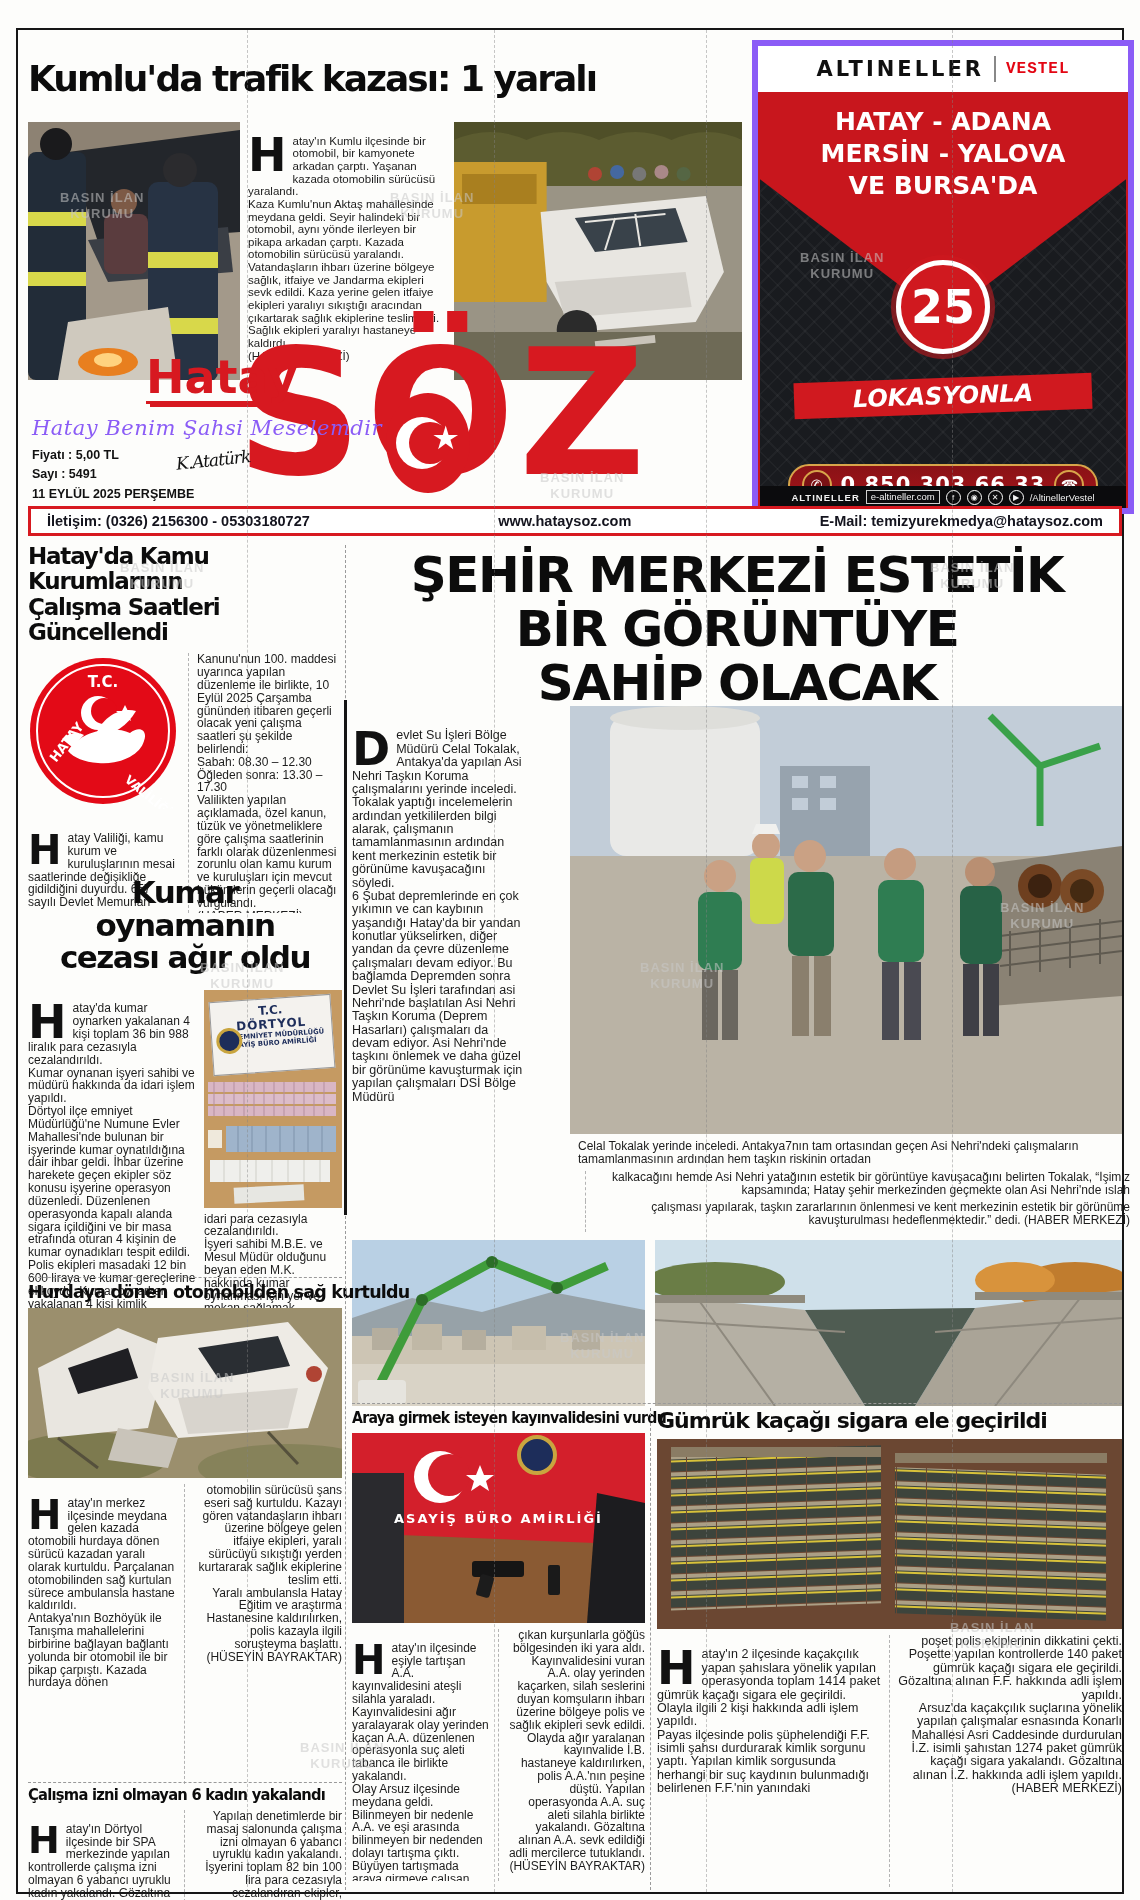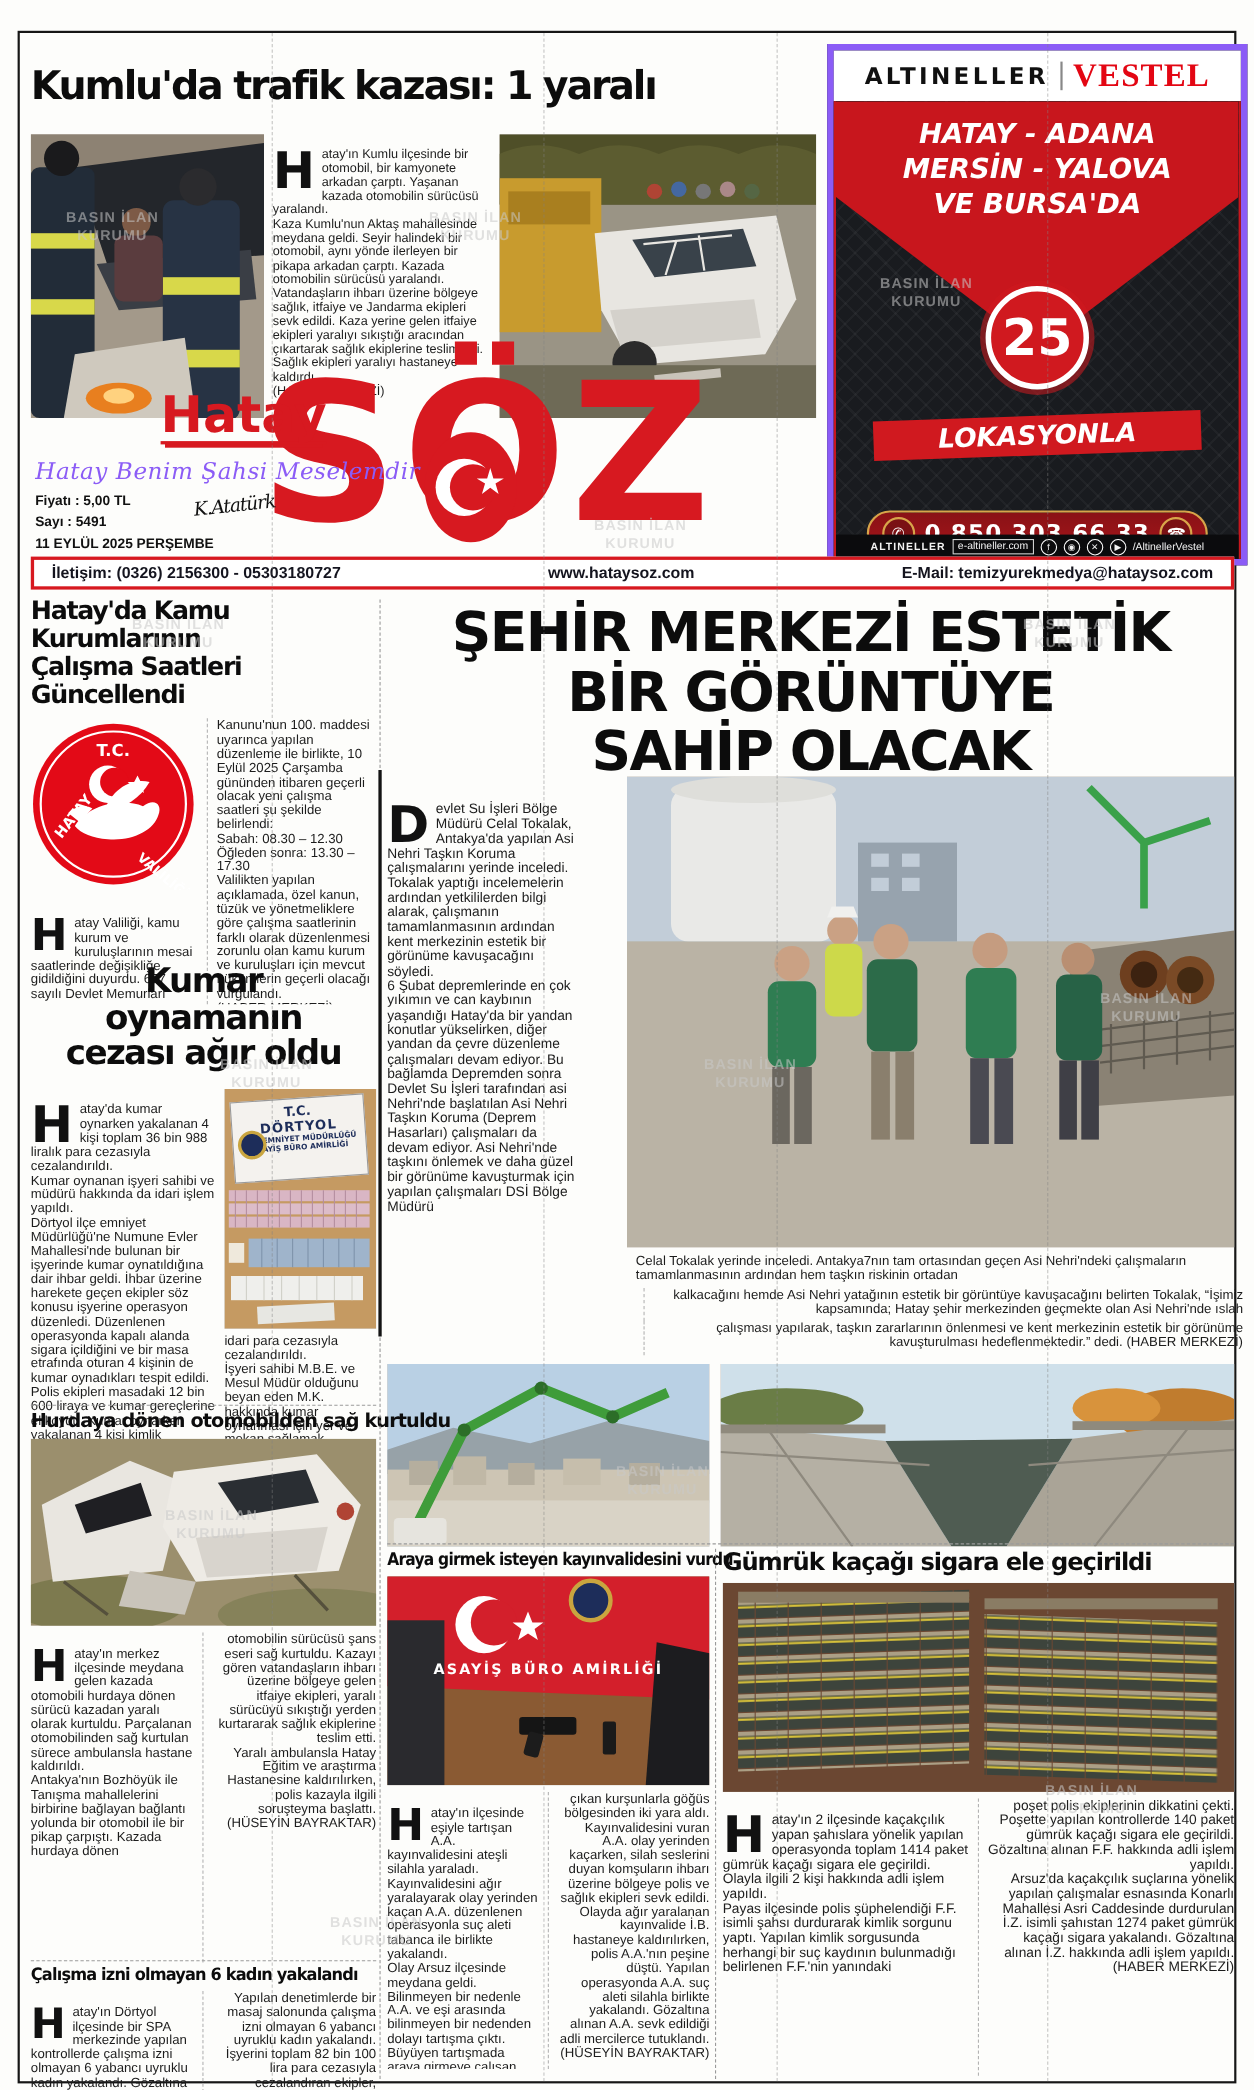--- a/index.html
+++ b/index.html
@@ -21,28 +21,28 @@
   .ph svg{display:block;width:100%;height:100%;}
   
   .story-kumlu{position:absolute;left:28px;top:36px;width:714px;}
   .h-kumlu{font-size:36px;letter-spacing:-2px;white-space:nowrap;line-height:1.05;}
   .kumlu-row{display:flex;margin-top:6px;gap:8px;}
   
   .ad{position:absolute;left:752px;top:40px;width:370px;height:462px;border:6px solid #8b5cf6;z-index:3;background:#17191d;}
   .ad-head{height:46px;background:#fff;display:flex;align-items:center;justify-content:center;gap:10px;}
   .ad-brand{font-family:"DejaVu Sans",sans-serif;font-weight:bold;font-size:21px;letter-spacing:3px;color:#101010;}
   .ad-sep{width:2px;height:26px;background:#888;}
-  .ad-vestel{font-family:Liberation Serif, serif;font-weight:bold;font-size:30px;color:#e30613;letter-spacing:1px;}
+  .ad-vestel{font-family:Liberation Mono, monospace;font-weight:bold;font-size:16px;color:#e30613;letter-spacing:1px;}
   .ad-body{position:relative;height:416px;background:
      repeating-linear-gradient(45deg,rgba(255,255,255,.035) 0 2px,transparent 2px 13px),
      repeating-linear-gradient(-45deg,rgba(255,255,255,.035) 0 2px,transparent 2px 13px),#191b1f;
      border-left:2px solid #c8161d;border-right:2px solid #c8161d;}
   .ad-red{position:absolute;left:0;top:0;width:100%;height:218px;background:#c8161d;
      clip-path:polygon(0 0,100% 0,100% 40%,53% 100%,47% 100%,0 40%);}
-  .ad-lines{position:relative;padding-top:14px;text-align:center;color:#fff;font-family:"DejaVu Sans",sans-serif;font-weight:bold;font-style:italic;font-size:25px;line-height:1.28;letter-spacing:0;}
+  .ad-lines{position:relative;padding-top:14px;text-align:center;color:#fff;font-family:"DejaVu Sans",sans-serif;font-weight:bold;font-size:25px;line-height:1.28;letter-spacing:0;}
   .ad-circle{position:absolute;left:50%;top:168px;transform:translateX(-50%);width:84px;height:84px;border-radius:50%;background:#d0191f;border:5px solid #fff;box-shadow:0 0 0 5px rgba(208,25,31,.55);display:flex;align-items:center;justify-content:center;color:#fff;font-family:"DejaVu Sans",sans-serif;font-weight:bold;font-size:46px;}
   .ad-band{position:absolute;left:34px;right:34px;top:286px;background:#d0191f;transform:rotate(-2deg);text-align:center;color:#fff;font-family:"DejaVu Sans",sans-serif;font-weight:bold;font-style:italic;font-size:24px;padding:4px 0;}
   .ad-service{position:absolute;left:0;right:0;top:334px;text-align:center;color:#fff;font-family:"DejaVu Sans",sans-serif;font-weight:bold;font-size:26px;letter-spacing:1px;}
   .ad-phonerow{position:absolute;left:0;right:0;top:372px;display:flex;justify-content:center;}
   .ad-pill{display:inline-flex;align-items:center;gap:9px;background:linear-gradient(#8a1216,#a5141a);border:2px solid #d8a54a;border-radius:26px;padding:4px 12px;}
   .ad-icircle{width:26px;height:26px;border-radius:50%;border:2px solid #d8a54a;background:#7a1114;color:#fff;display:flex;align-items:center;justify-content:center;font-size:14px;}
   .ad-number{color:#fff;font-family:"DejaVu Sans",sans-serif;font-weight:bold;font-size:21px;letter-spacing:1px;}
   .ad-foot{position:absolute;left:0;right:0;bottom:0;height:22px;background:#0b0b0d;display:flex;align-items:center;justify-content:center;gap:6px;color:#f2f2f2;font-size:9.5px;}
   .ad-foot .site{border:1px solid #cfcfcf;padding:0 4px;line-height:12px;}
   .soc{width:13px;height:13px;border-radius:50%;border:1px solid #fff;font-size:8px;display:flex;align-items:center;justify-content:center;}

